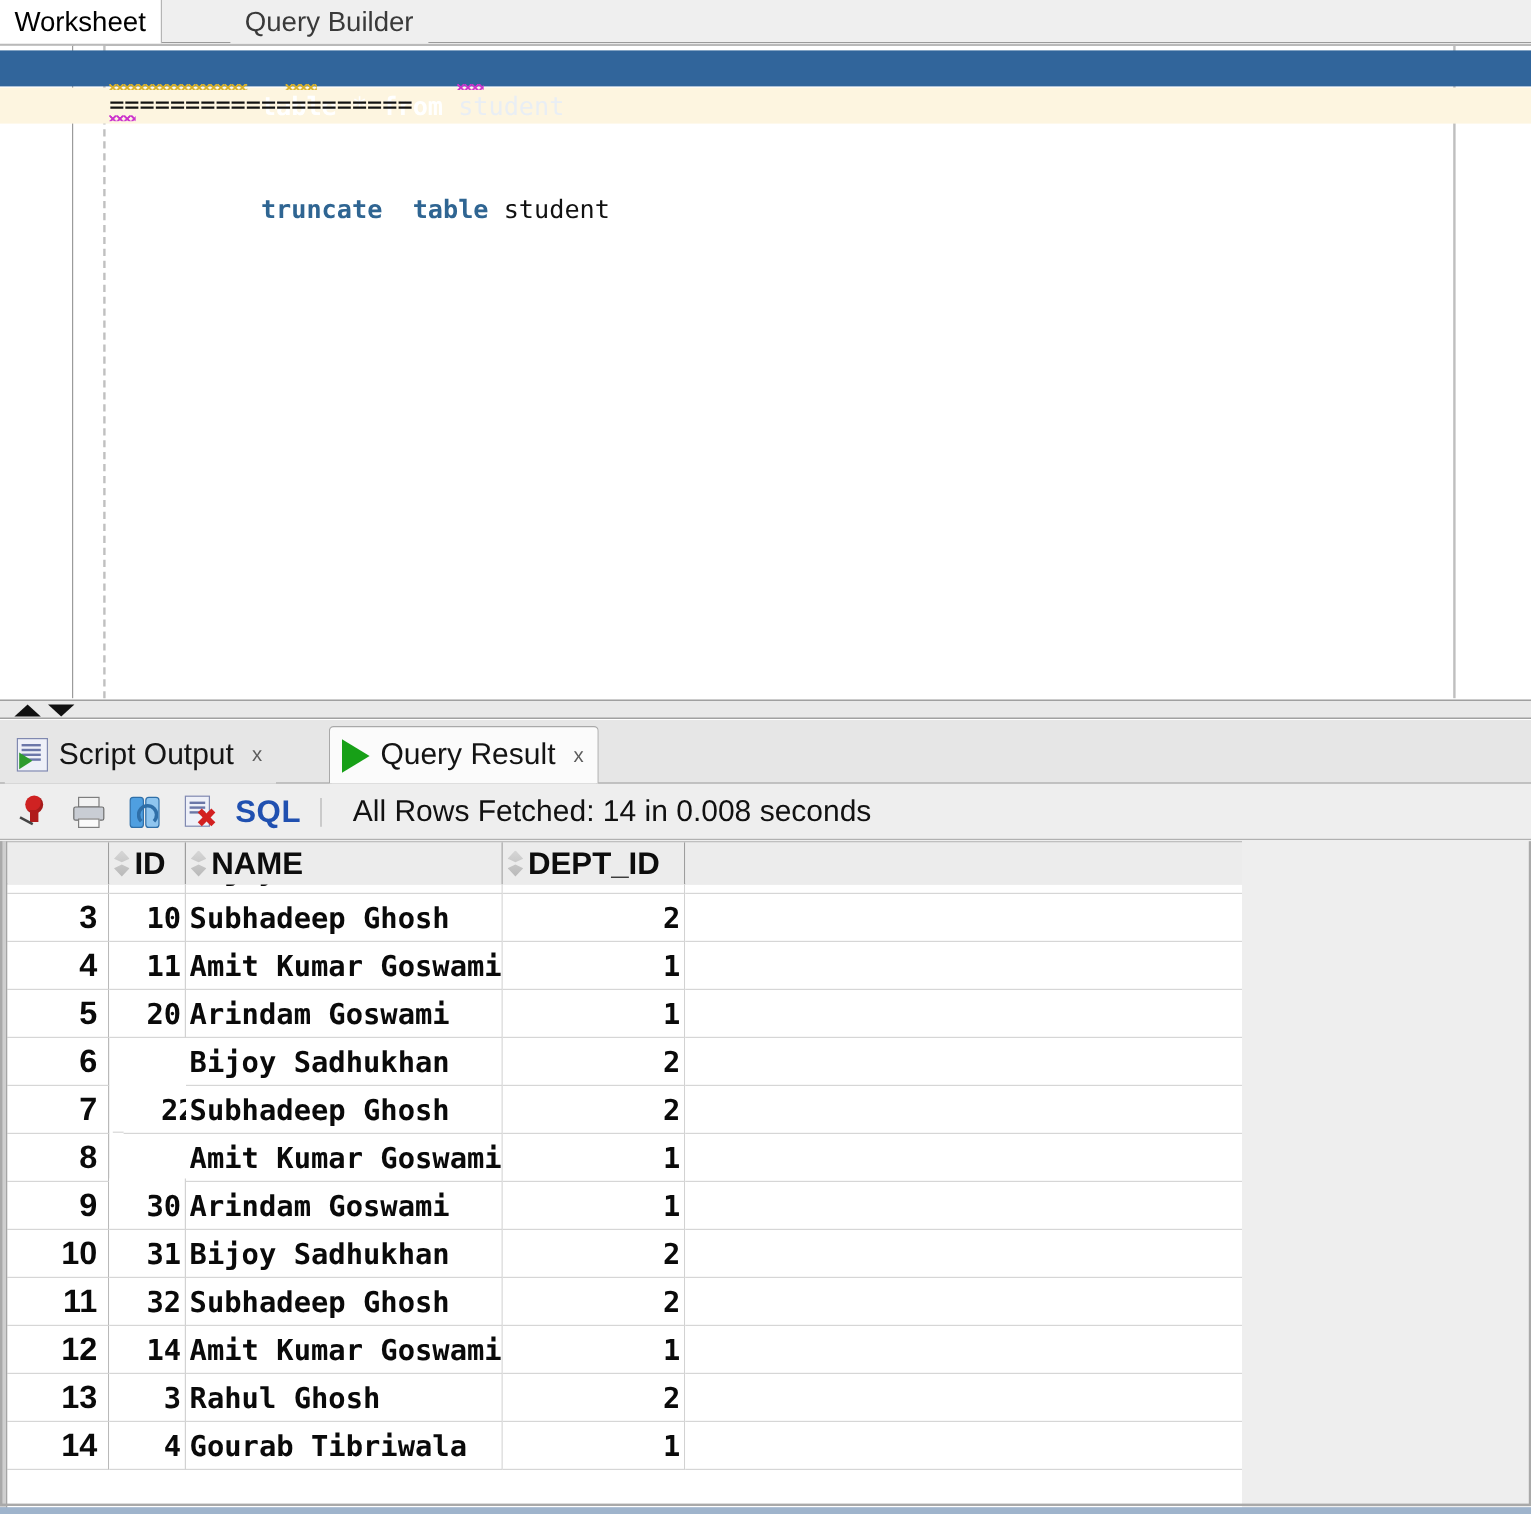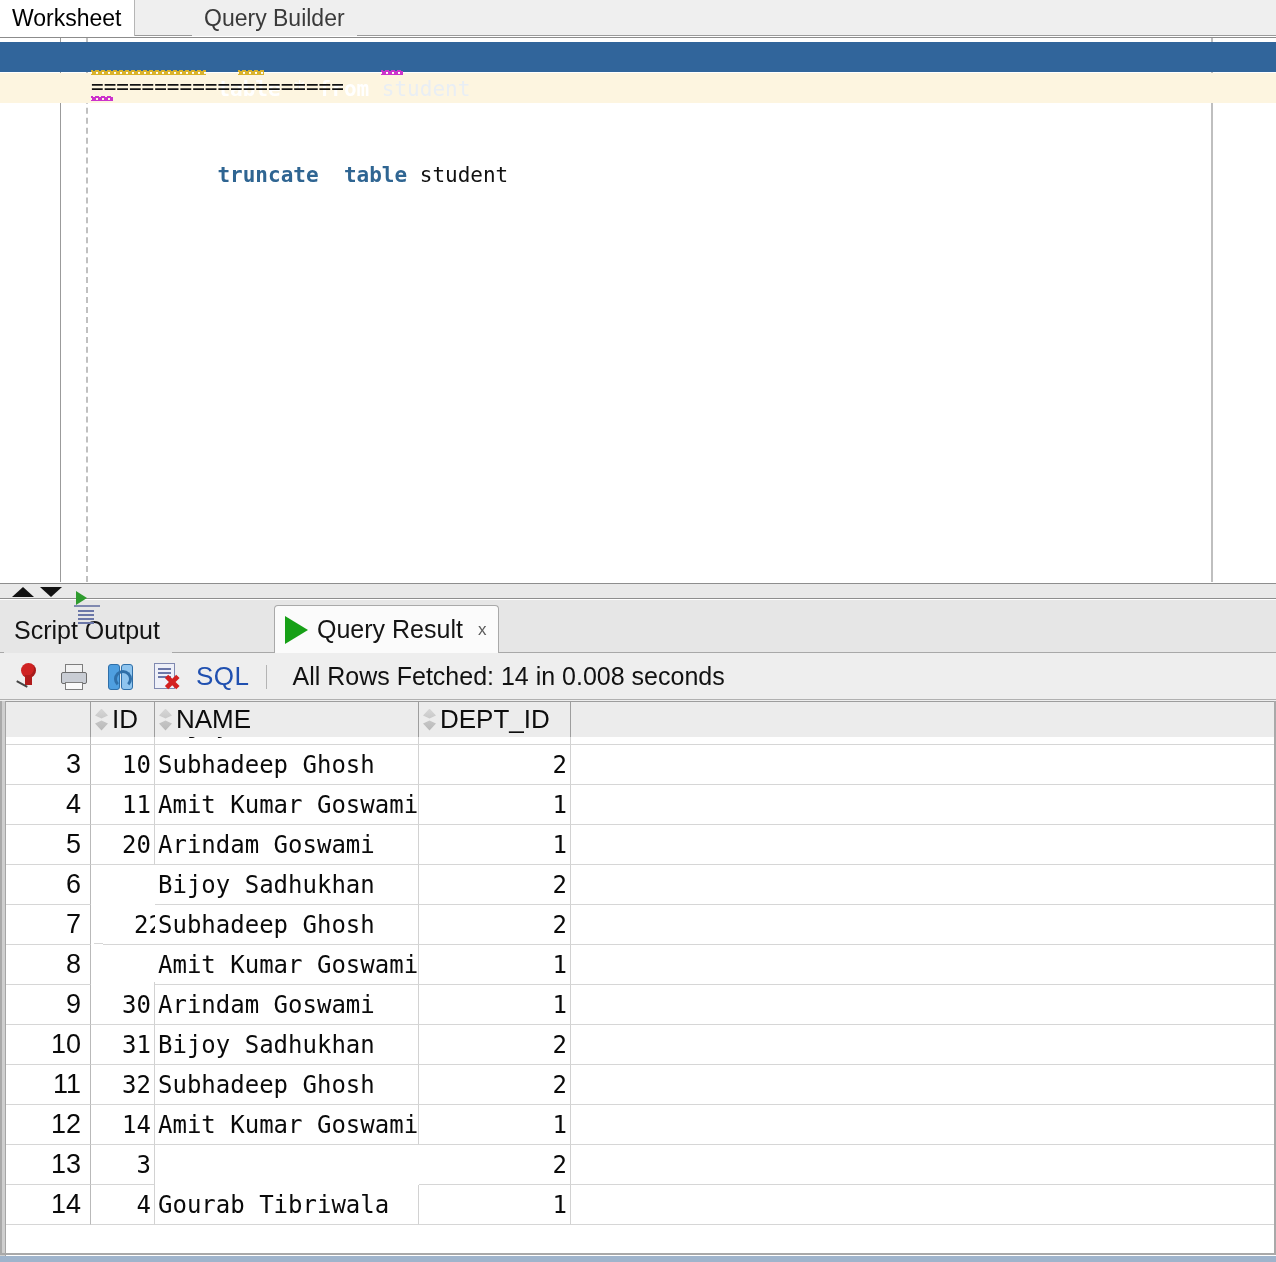--- a/index.html
+++ b/index.html
@@ -124,21 +124,21 @@
     box-sizing:border-box;
   }
   .btab{
     position:absolute;top:5px;height:48px;
     display:flex;align-items:center;gap:9px;
     padding:0 12px 0 10px;
     box-sizing:border-box;
     font-size:25px;color:#141414;
     white-space:nowrap;
   }
-  .btab.inactive{left:4px;background:#e6e6e6;flex-direction:column;}
+  .btab.inactive{left:4px;background:#e6e6e6;}
   .btab.active{
     left:274px;background:#fbfbfb;
     border:1px solid #a9a9a9;border-bottom:none;
     border-radius:4px 4px 0 0;
   }
   .btab .x{font-size:17px;color:#5c5c5c;margin-left:6px;}
 
   
   .ico{display:inline-block;position:relative;}
   .ico-doc{width:26px;height:28px;background:#eef0f8;border:1px solid #8089b0;box-sizing:border-box;}
@@ -166,30 +166,31 @@
   .pr-top{position:absolute;left:7px;top:3px;width:18px;height:9px;background:#f2f2f2;border:1px solid #7e7e7e;box-sizing:border-box;}
   .pr-body{position:absolute;left:3px;top:11px;width:26px;height:12px;background:#c9cdd4;border:1px solid #6d6d6d;border-radius:2px;box-sizing:border-box;}
   .pr-out{position:absolute;left:7px;top:21px;width:18px;height:8px;background:#fafafa;border:1px solid #7e7e7e;box-sizing:border-box;}
   .rf{position:absolute;top:3px;width:12px;height:26px;background:#4f9fe0;border:1px solid #2f6fa8;box-sizing:border-box;border-radius:3px;}
   .rf-l{left:4px;} .rf-r{left:17px;background:#8fc5ef;}
   .rf-c{position:absolute;left:10px;top:9px;width:12px;height:12px;border:3px solid #2f6fa8;border-radius:50%;border-bottom-color:transparent;}
   .dx-doc{position:absolute;left:4px;top:2px;width:21px;height:26px;background:#eef0f8;border:1px solid #8089b0;box-sizing:border-box;}
   .dx-doc i{position:absolute;left:3px;width:13px;height:2px;background:#6b77a8;}
   .dx-doc i:nth-child(1){top:4px;} .dx-doc i:nth-child(2){top:8px;} .dx-doc i:nth-child(3){top:12px;}
   .dx-x{position:absolute;left:13px;top:13px;width:18px;height:18px;color:#d32020;font-size:22px;font-weight:bold;line-height:18px;font-family:"DejaVu Sans",sans-serif;}
-  .sql-lbl{font-size:26px;color:#2050b0;font-weight:400;letter-spacing:.5px;}
+  .sql-lbl{font-size:26px;color:#2050b0;font-weight:700;letter-spacing:.5px;}
   .sep{width:1px;height:24px;background:#b4b4b4;margin:0 2px;}
   .status{font-size:25px;color:#111;margin-left:10px;white-space:nowrap;}
 
   
   .grid{
-    position:absolute;left:0;top:101px;width:1276px;height:560px;
+    position:absolute;left:0;top:101px;width:1035px;height:560px;
     background:#ffffff;
     box-sizing:border-box;
     overflow:hidden;
+    font-weight:bold;
   }
   .ghead{
     position:absolute;left:0;top:0;width:1276px;height:36px;
     background:#ececec;
     border-top:1px solid #9d9d9d;
     border-bottom:1px solid #9d9d9d;
     box-sizing:border-box;
   }
   .hc{
     position:absolute;top:0;height:35px;
@@ -428,20 +429,21 @@
           <div class="row" style="top: 368px;">
             <div class="cell rownum" style="left: 6px; width: 85px;">12</div>
             <div class="cell num" style="left: 91px; width: 64px;">14</div>
             <div class="cell txt2" style="left: 155px; width: 264px;">Amit Kumar Goswami</div>
             <div class="cell num" style="left: 419px; width: 152px;">1</div>
             <div class="cell tail" style="left: 571px; width: 705px; border-right: none;"></div>
           </div>
           <div class="row" style="top: 408px;">
             <div class="cell rownum" style="left: 6px; width: 85px;">13</div>
             <div class="cell num" style="left: 91px; width: 64px;">3</div>
+            <div class="cell txt2" style="left: 155px; width: 264px;">Rahul Ghosh</div>
             <div class="cell num" style="left: 419px; width: 152px;">2</div>
             <div class="cell tail" style="left: 571px; width: 705px; border-right: none;"></div>
           </div>
           <div class="row" style="top: 448px;">
             <div class="cell rownum" style="left: 6px; width: 85px;">14</div>
             <div class="cell num" style="left: 91px; width: 64px;">4</div>
             <div class="cell txt2" style="left: 155px; width: 264px;">Gourab Tibriwala</div>
             <div class="cell num" style="left: 419px; width: 152px;">1</div>
             <div class="cell tail" style="left: 571px; width: 705px; border-right: none;"></div>
           </div>

